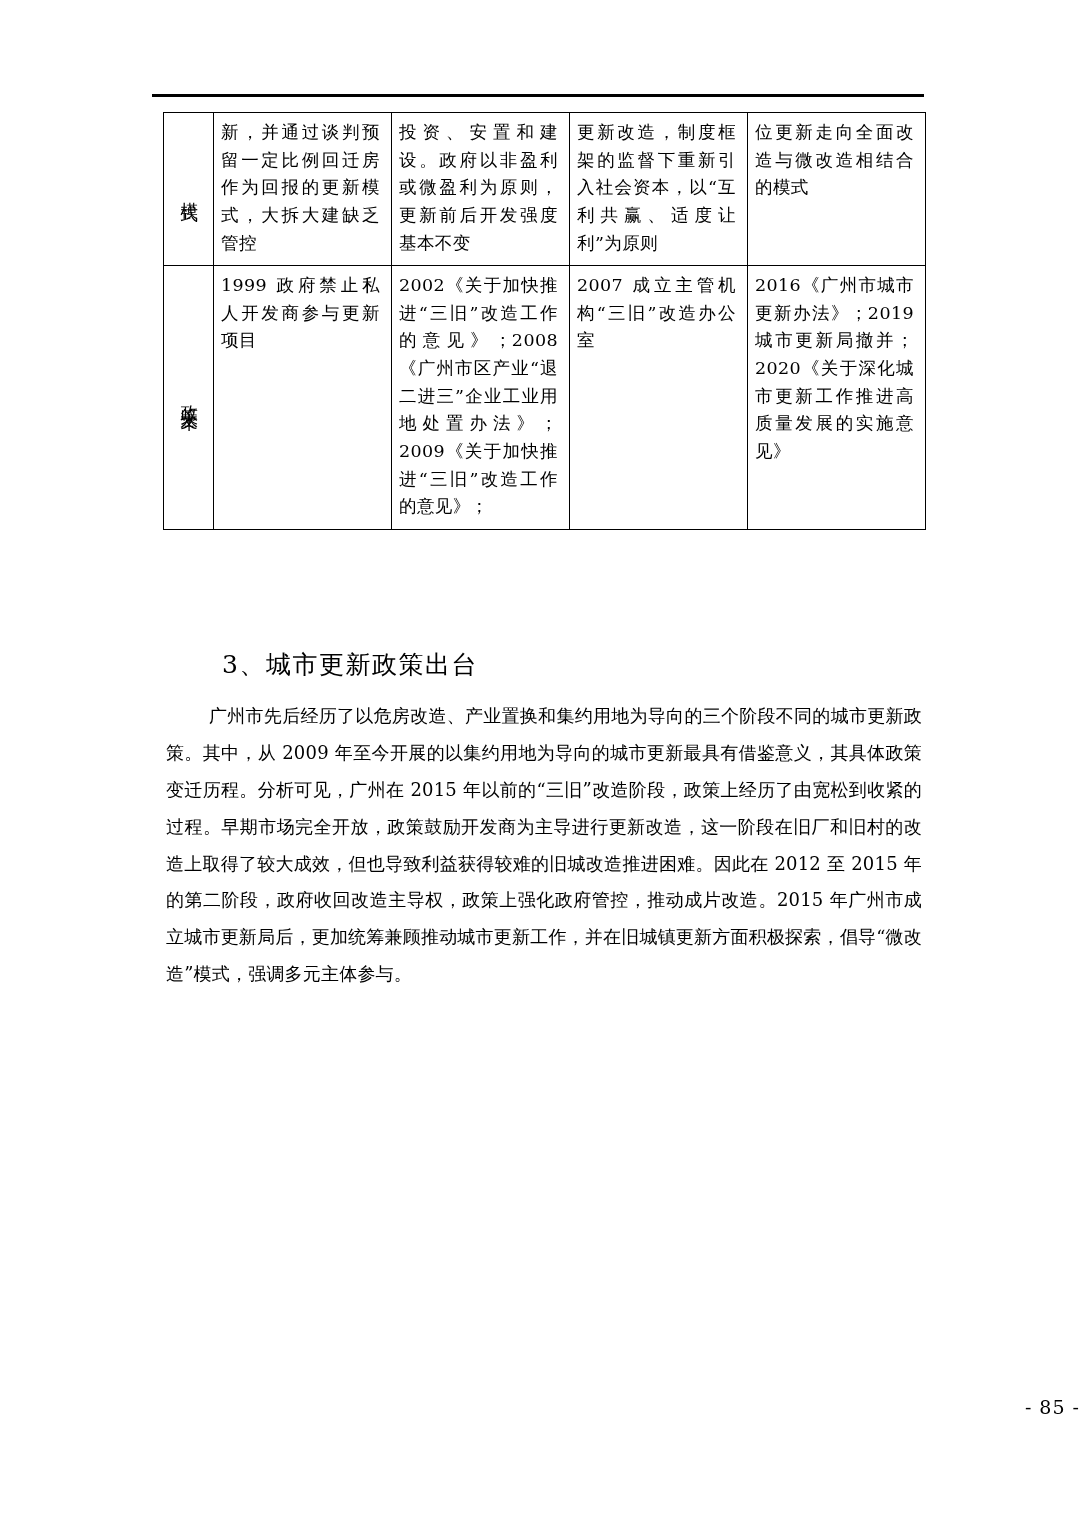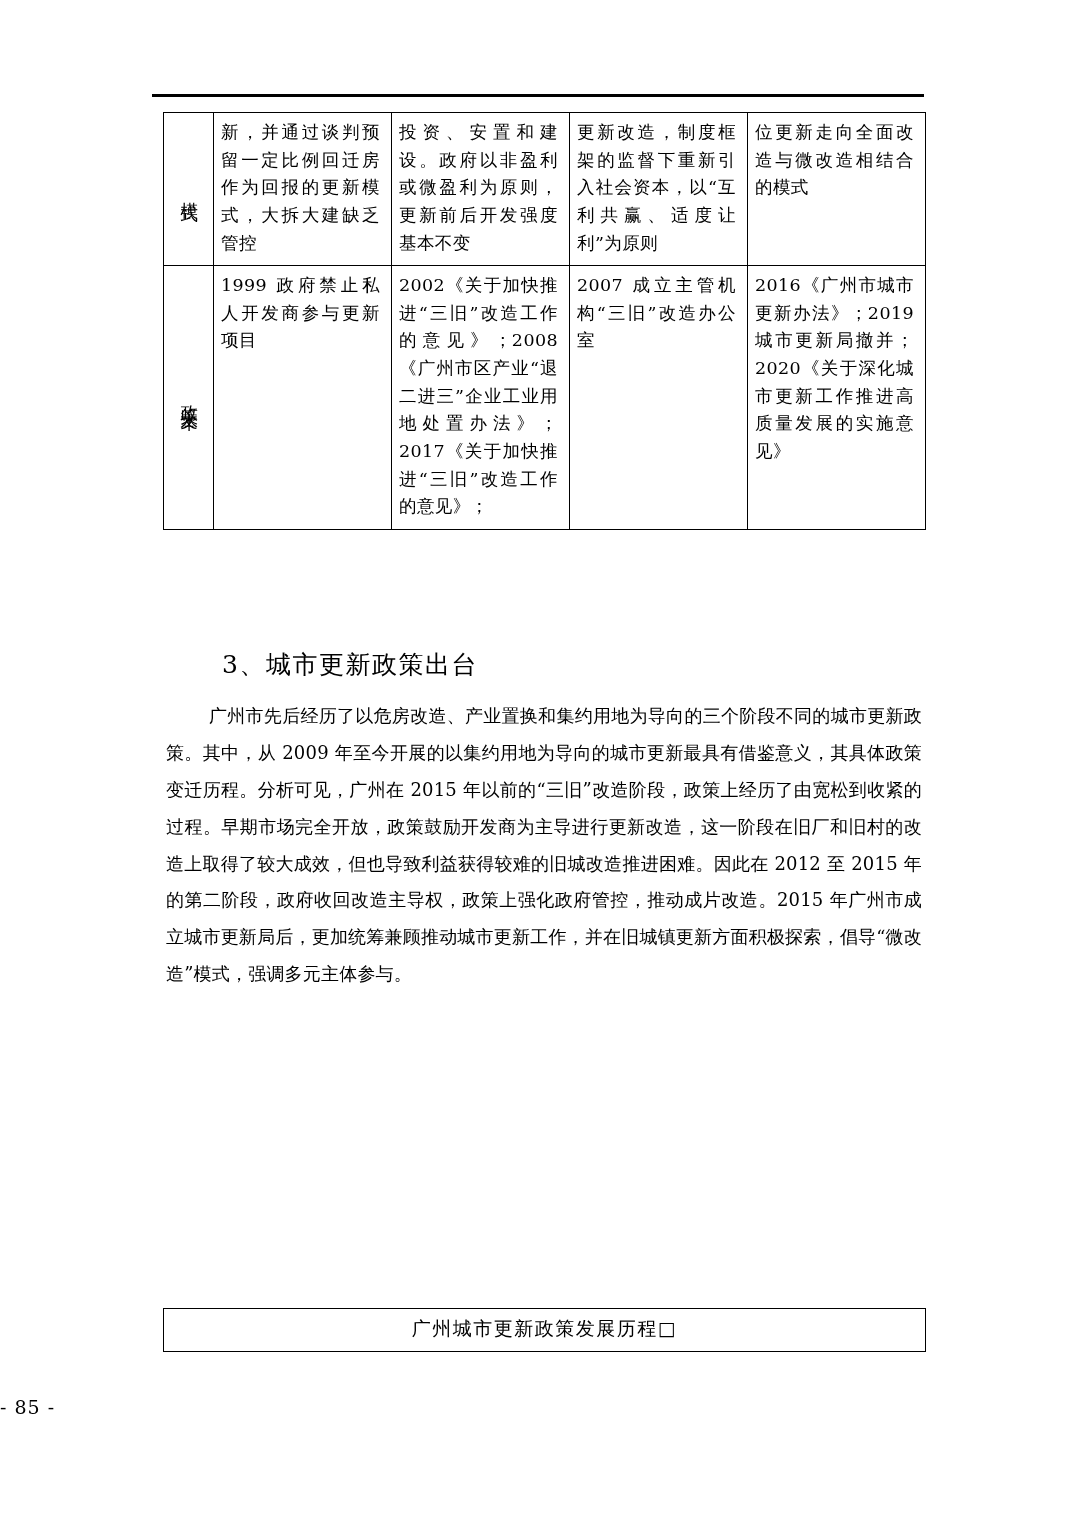--- a/index.html
+++ b/index.html
@@ -109,21 +109,21 @@
   .tbl-bottom td.caption {
     letter-spacing: 1.5px;
   }
 
   
   .page-number {
     position: absolute;
     left: 0;
     top: 1396px;
     width: 1080px;
-    text-align: left;
+    text-align: right;
     font-size: 19px;
     letter-spacing: 1px;
   }
 </style>
 </head>
 <body>
 
 <div class="page">
 
   <div class="header-rule"></div>
@@ -140,40 +140,37 @@
       <tr>
         <td class="rowhead"><span class="vtext">模式</span></td>
         <td>新，并通过谈判预留一定比例回迁房作为回报的更新模式，大拆大建缺乏管控</td>
         <td>投资、安置和建设。政府以非盈利或微盈利为原则，更新前后开发强度基本不变</td>
         <td>更新改造，制度框架的监督下重新引入社会资本，以“互利共赢、适度让利”为原则</td>
         <td>位更新走向全面改造与微改造相结合的模式</td>
       </tr>
       <tr>
         <td class="rowhead"><span class="vtext">政策文本</span></td>
         <td>1999 政府禁止私人开发商参与更新项目</td>
-        <td>2002《关于加快推进“三旧”改造工作的意见》；2008《广州市区产业“退二进三”企业工业用地处置办法》；2017《关于加快推进“三旧”改造工作的意见》；</td>
+        <td>2002《关于加快推进“三旧”改造工作的意见》；2008《广州市区产业“退二进三”企业工业用地处置办法》；2009《关于加快推进“三旧”改造工作的意见》；</td>
         <td>2007 成立主管机构“三旧”改造办公室</td>
         <td>2016《广州市城市更新办法》；2019 城市更新局撤并；2020《关于深化城市更新工作推进高质量发展的实施意见》</td>
       </tr>
     </tbody>
   </table>
 
   <div class="section-heading">3、城市更新政策出台</div>
 
   <div class="body-par">广州市先后经历了以危房改造、产业置换和集约用地为导向的三个阶段不同的城市更新政策。其中，从 2009 年至今开展的以集约用地为导向的城市更新最具有借鉴意义，其具体政策变迁历程。分析可见，广州在 2015 年以前的“三旧”改造阶段，政策上经历了由宽松到收紧的过程。早期市场完全开放，政策鼓励开发商为主导进行更新改造，这一阶段在旧厂和旧村的改造上取得了较大成效，但也导致利益获得较难的旧城改造推进困难。因此在 2012 至 2015 年的第二阶段，政府收回改造主导权，政策上强化政府管控，推动成片改造。2015 年广州市成立城市更新局后，更加统筹兼顾推动城市更新工作，并在旧城镇更新方面积极探索，倡导“微改造”模式，强调多元主体参与。</div>
 
   <table class="tbl-bottom">
     <colgroup>
       <col style="width:151px">
       <col style="width:203px">
       <col style="width:203px">
       <col style="width:205px">
     </colgroup>
     <tbody>
-      <tr>
-        <td class="caption" colspan="4">广州城市更新政策发展历程□</td>
-      </tr>
     </tbody>
   </table>
 
   <div class="page-number">- 85 -</div>
 
 </div>
 
 </body></html>

